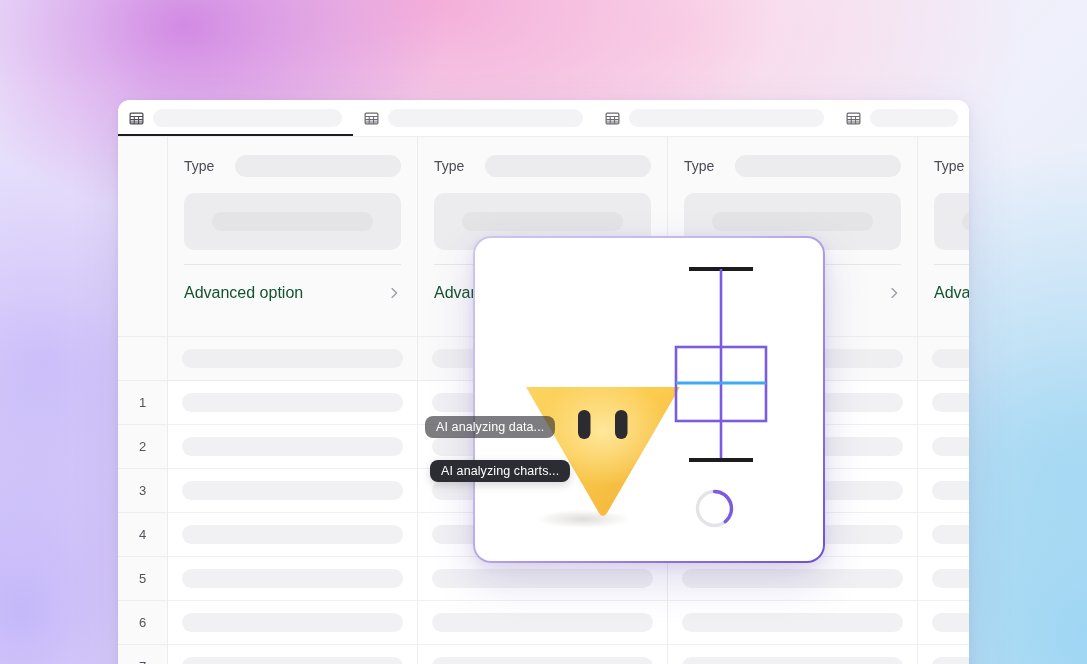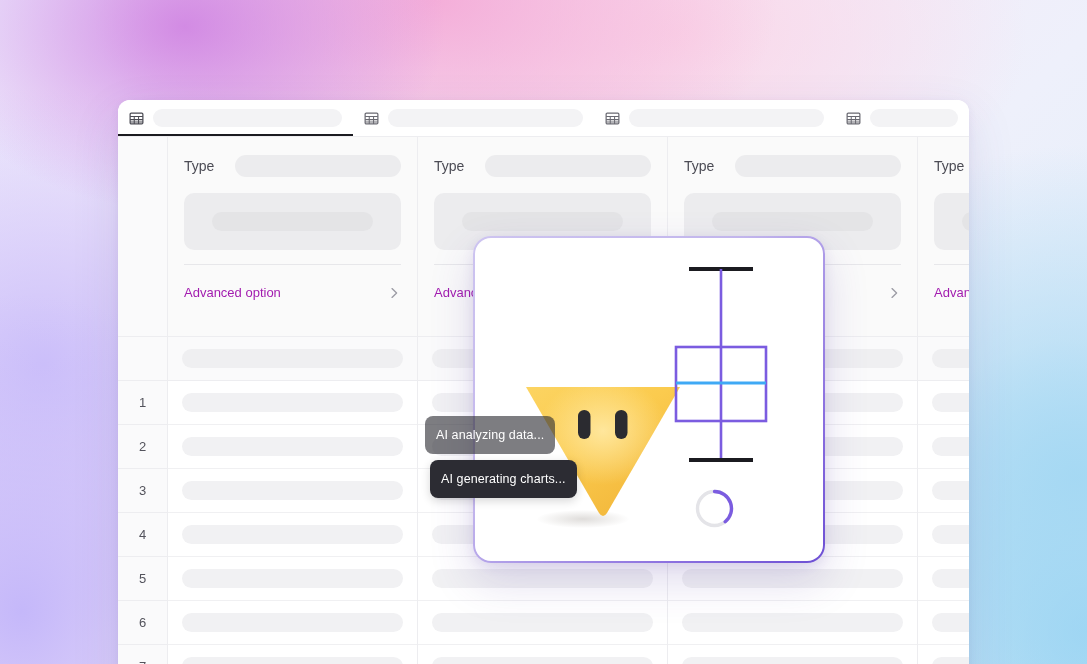--- a/index.html
+++ b/index.html
@@ -164,21 +164,21 @@
     border-radius: 10px;
     background: #e4e4e6;
   }
   .cfg-divider { height: 1px; background: #e7e7ea; margin-bottom: 0; }
   .cfg-adv {
     flex: 1 1 auto;
     display: flex;
     align-items: center;
     justify-content: space-between;
   }
-  .cfg-adv-label { font-size: 13px; color: #a21caf; white-space: nowrap; }
+  .cfg-adv-label { font-size: 16px; color: #14532d; white-space: nowrap; }
   .chev { width: 14px; height: 14px; flex:0 0 auto; }
 
   
   .col-head {
     height: 44px;
     background: #fafafb;
     border-bottom: 1px solid #ededf0;
     display: flex;
     align-items: center;
     padding: 0 14px;
@@ -266,21 +266,21 @@
   
   .tooltip {
     position: absolute;
     border-radius: 8px;
     font-size: 12.5px;
     color: #ffffff;
     white-space: nowrap;
     display: flex;
     align-items: center;
     padding: 0 11px;
-    height: 38px;
+    height: 22px;
     letter-spacing: 0.1px;
   }
   .tip-analyzing {
     left: 425px;
     top: 416px;
     background: rgba(45,45,52,0.62);
   }
   .tip-generating {
     left: 430px;
     top: 460px;
@@ -575,13 +575,13 @@
 
     <svg class="spinner" viewBox="0 0 41 41">
       <circle cx="20.5" cy="20.5" r="17" fill="none" stroke="#E4E4E8" stroke-width="3.4"></circle>
       <path d="M20.5 3.5 A17 17 0 0 1 31.2 33.7" fill="none" stroke="#7B5CE0" stroke-width="3.4" stroke-linecap="round"></path>
     </svg>
 
   </div>
 </div>
 
 <div class="tooltip tip-analyzing">AI analyzing data...</div>
-<div class="tooltip tip-generating">AI generating charts...</div>
+<div class="tooltip tip-generating">AI analyzing charts...</div>
 
 </body></html>

